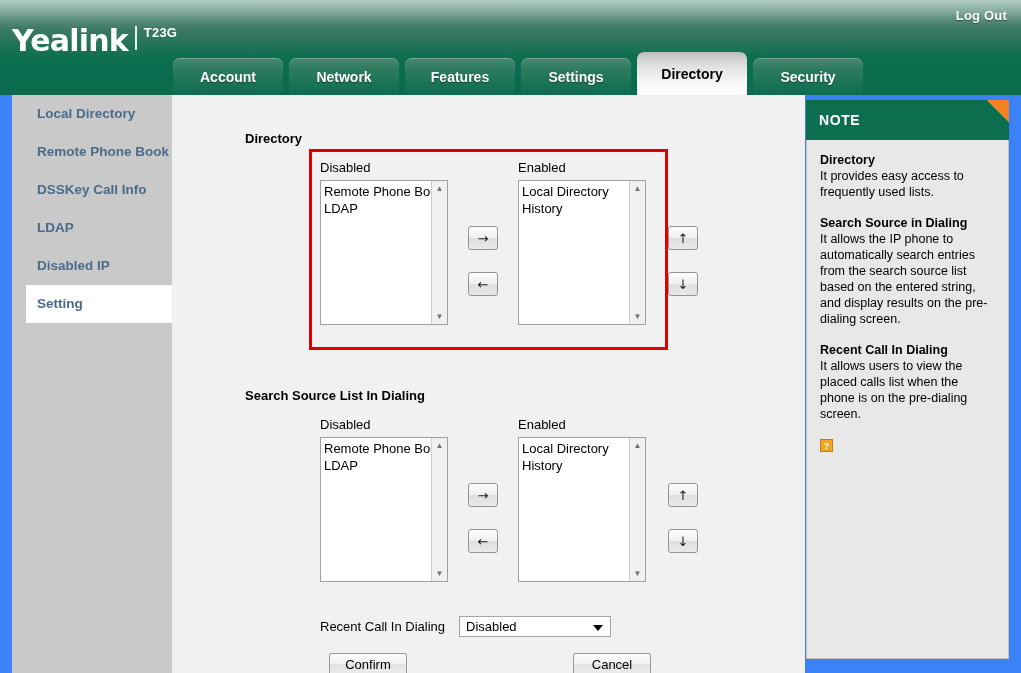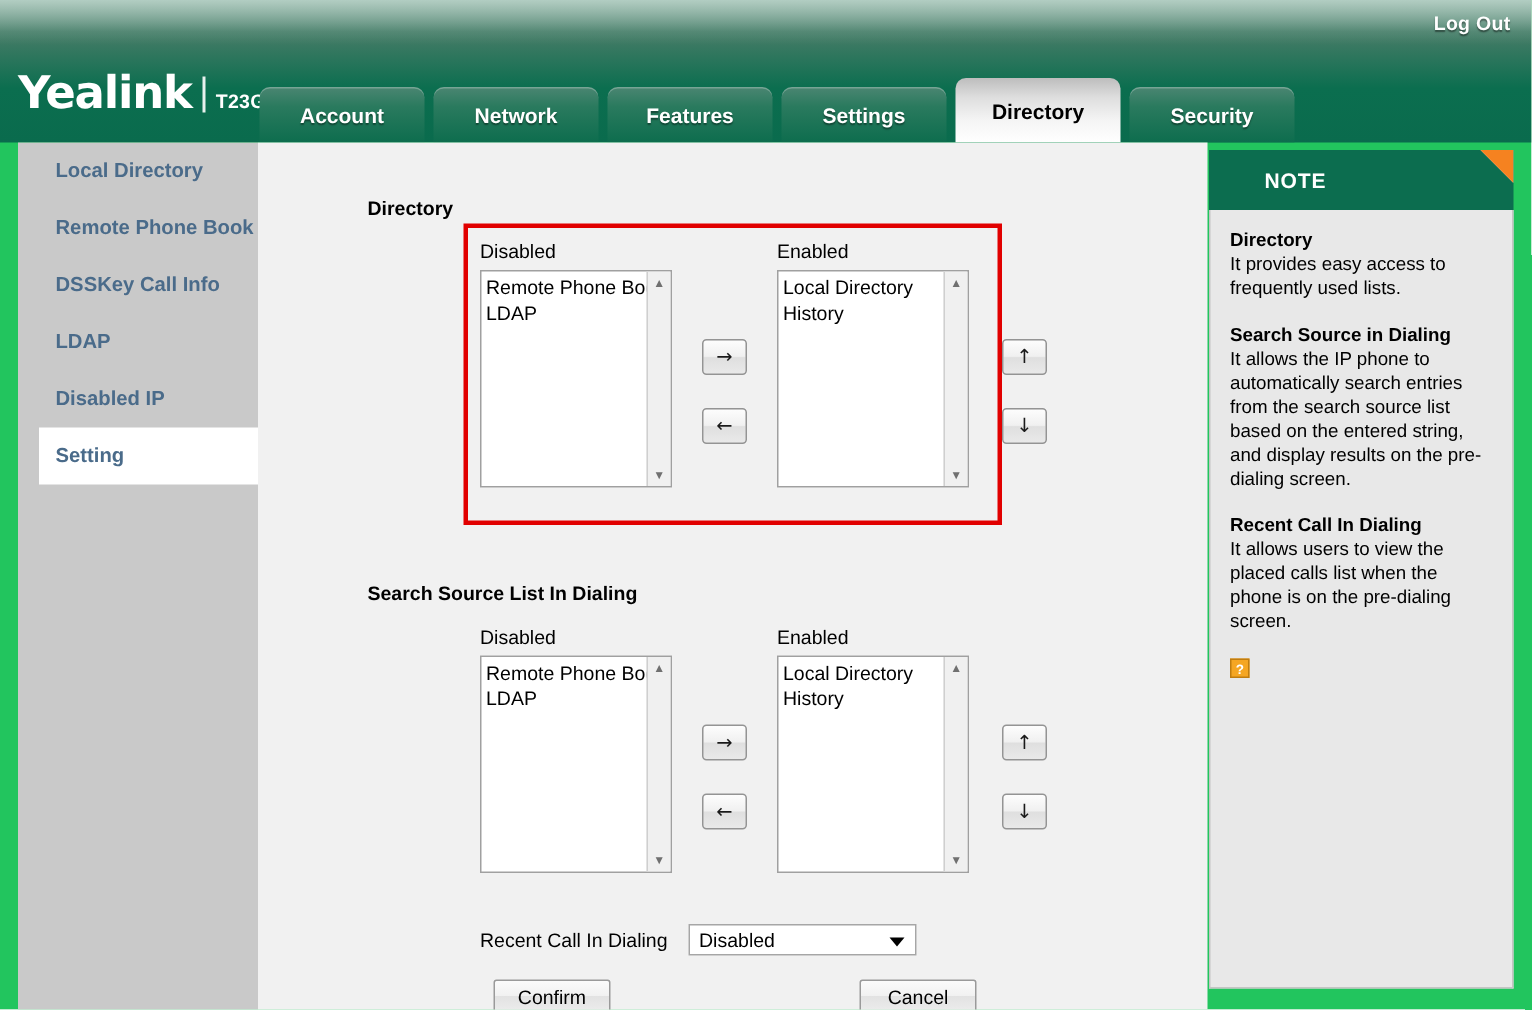--- a/index.html
+++ b/index.html
@@ -12,21 +12,21 @@
     overflow: hidden;
     background: #ffffff;
     font-family: "Liberation Sans", sans-serif;
     font-size: 13px;
     color: #000;
   }
   #app {
     position: relative;
     width: 1021px;
     height: 673px;
-    background: #22c55e;
+    background: #3b82f6;
   }
 
   
   .header {
     position: absolute;
     left: 0; top: 0;
     width: 1021px;
     height: 95px;
     background: linear-gradient(to bottom, #6d9484 0%, #3f7a64 28%, #0b6e4f 62%, #0a6b4d 100%);
     overflow: hidden;
@@ -46,23 +46,22 @@
     color: #ffffff;
     font-size: 13px;
     font-weight: bold;
     letter-spacing: 0.2px;
     text-shadow: 0 1px 1px rgba(0,0,0,0.45);
     cursor: pointer;
   }
   .logo {
     position: absolute;
     left: 12px;
-    top: 48px;
-    display: flex;
-    align-items: flex-end;
+    top: 26px;
+    display: flex;
   }
   .logo-name {
     color: #ffffff;
     font-size: 30px;
     font-weight: bold;
     letter-spacing: -0.8px;
     line-height: 30px;
     font-family: "DejaVu Sans", sans-serif;
   }
   .logo-divider {
@@ -312,21 +311,20 @@
     width: 203px;
     height: 560px;
   }
   .note-head {
     position: relative;
     height: 40px;
     background: #0c6d4f;
     display: flex;
     align-items: center;
     overflow: hidden;
-    padding-left: 24px;
   }
   .note-head-text {
     color: #ffffff;
     font-size: 14px;
     font-weight: bold;
     letter-spacing: 0.6px;
     padding-left: 13px;
   }
   .note-fold {
     position: absolute;

